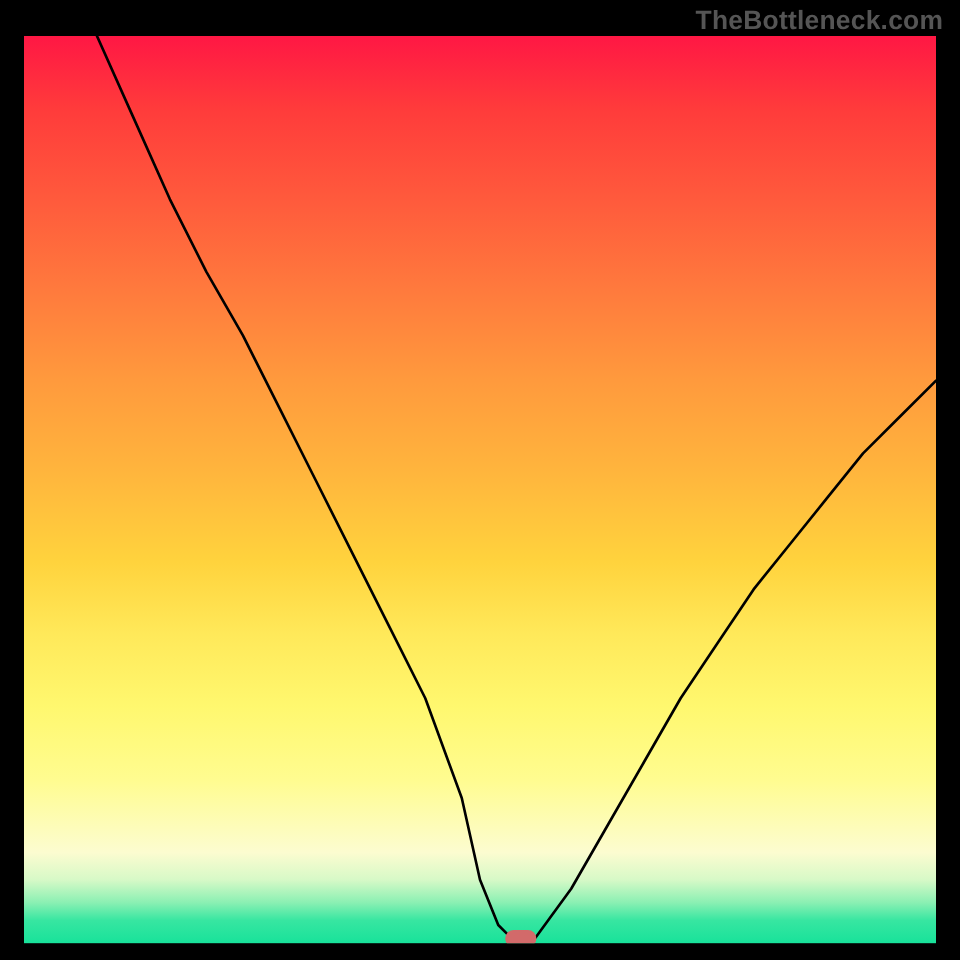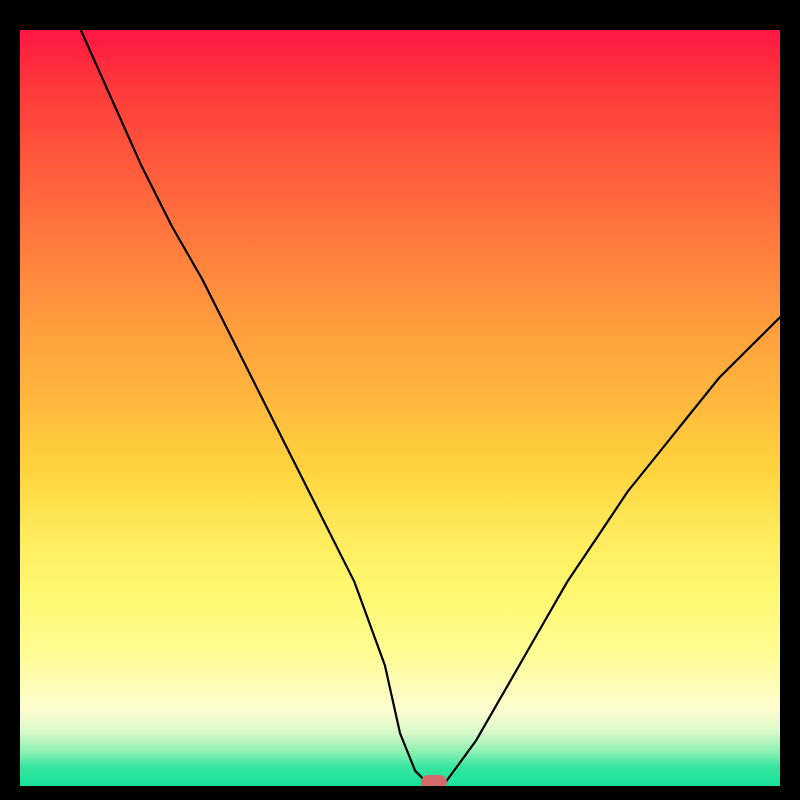--- a/index.html
+++ b/index.html
@@ -66,20 +66,21 @@
     height: 14px;
     border-radius: 8px;
     background: #d26a6a;
     transform: translate(-50%, -50%);
   }
 </style>
 </head>
 <body>
 
 <div class="frame">
+  <div class="watermark">TheBottleneck.com</div>
 
   <div class="plot-area">
     <svg class="curve" viewBox="0 0 760 756" preserveAspectRatio="none">
       <path fill="none" stroke="#000000" stroke-width="2.2" stroke-linecap="round" stroke-linejoin="round" d="M60.80 0.00 L91.20 68.04 L121.60 136.08 L152.00 196.56 L182.40 249.48 L212.80 309.96 L243.20 370.44 L273.60 430.92 L304.00 491.40 L334.40 551.88 L364.80 635.04 L380.00 703.08 L395.20 740.88 L406.60 752.22 L425.60 752.22 L456.00 710.64 L486.40 657.72 L516.80 604.80 L547.20 551.88 L577.60 506.52 L608.00 461.16 L638.40 423.36 L668.80 385.56 L699.20 347.76 L729.60 317.52 L760.00 287.28"></path>
     </svg>
     <div class="marker" style="left: 414.2px; top: 752.22px; background: rgb(210, 106, 106);"></div>
   </div>
 </div>
 
 </body></html>

